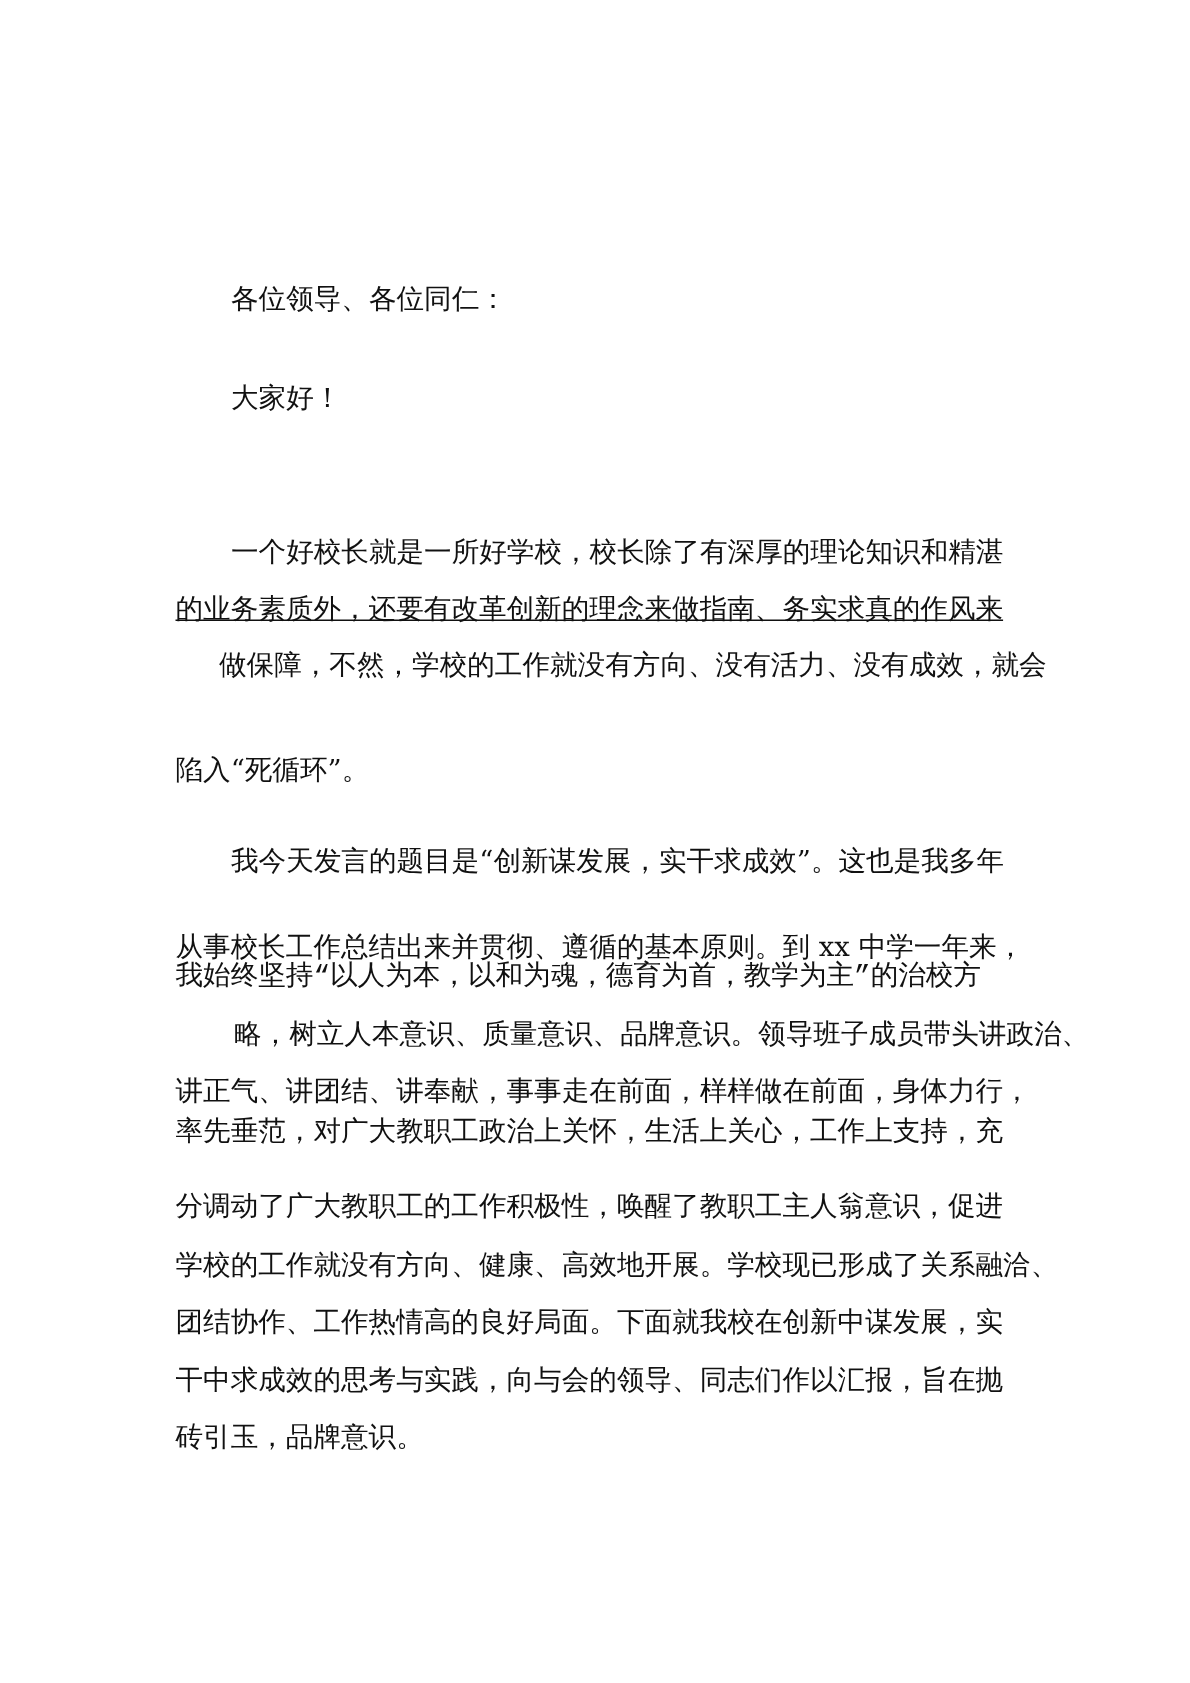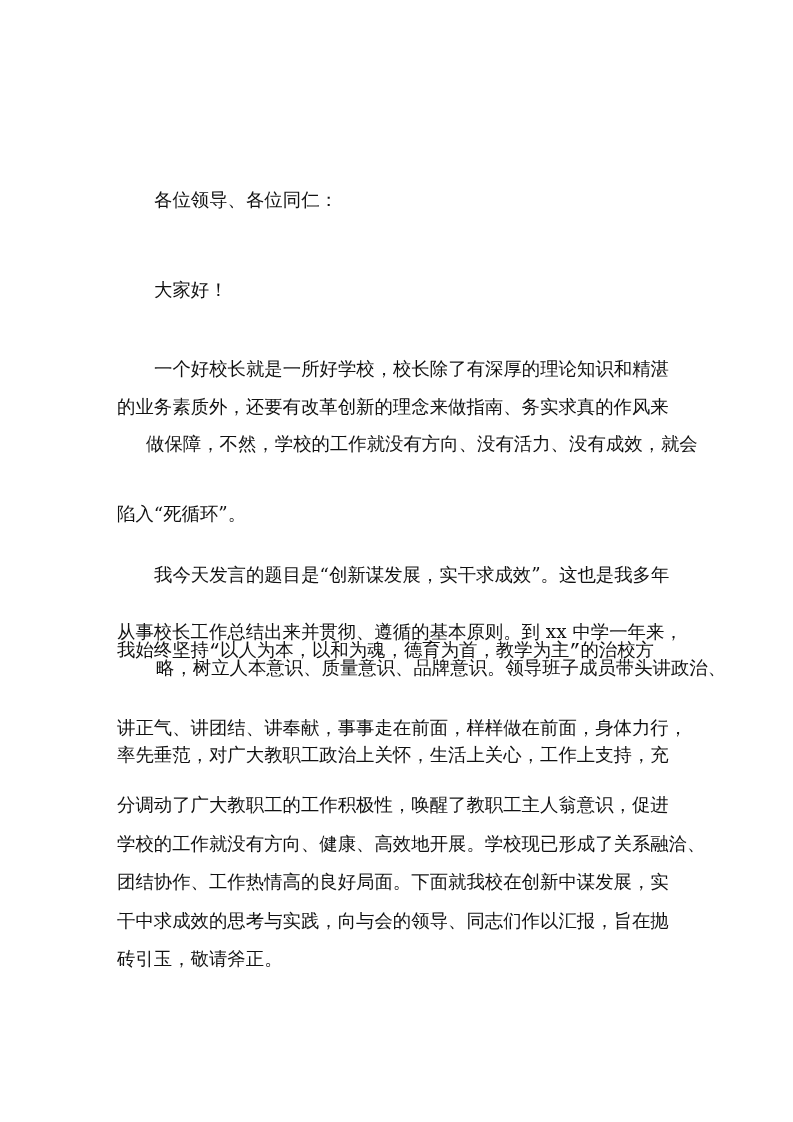--- a/index.html
+++ b/index.html
@@ -33,36 +33,36 @@
     }
     .indent { left: 154px; }
   </style>
 </head>
 <body>
 
 <div class="page">
 
   <div class="line indent" style="top:188px;">各位领导、各位同仁：</div>
 
-  <div class="line indent" style="top:278px;font-family:Liberation Serif, serif;">大家好！</div>
+  <div class="line indent" style="top:253px;font-family:Liberation Serif, serif;">大家好！</div>
 
   <div>
     <div class="line indent" style="top:357px;">一个好校长就是一所好学校，校长除了有深厚的理论知识和精湛</div>
-    <div class="line" style="top:395px;">的业务素质外，还要有改革创新的理念来做指南、务实求真的作风来</div>
+    <div class="line" style="top:395px;text-decoration:underline;">的业务素质外，还要有改革创新的理念来做指南、务实求真的作风来</div>
     <div class="line" style="top:432px;margin-left:29px;">做保障，不然，学校的工作就没有方向、没有活力、没有成效，就会</div>
     <div class="line" style="top:470px;margin-top:32px;">陷入“死循环”。</div>
   </div>
 
   <div>
     <div class="line indent" style="top:563px;">我今天发言的题目是“创新谋发展，实干求成效”。这也是我多年</div>
     <div class="line" style="top:601px;margin-top:19px;">从事校长工作总结出来并贯彻、遵循的基本原则。到 xx 中学一年来，</div>
     <div class="line" style="top:640px;font-family:Liberation Mono, monospace;">我始终坚持“以人为本，以和为魂，德育为首，教学为主”的治校方</div>
-    <div class="line" style="top:656px;padding-left:39px;">略，树立人本意识、质量意识、品牌意识。领导班子成员带头讲政治、</div>
+    <div class="line" style="top:678px;padding-left:39px;">略，树立人本意识、质量意识、品牌意识。领导班子成员带头讲政治、</div>
     <div class="line" style="top:716px;">讲正气、讲团结、讲奉献，事事走在前面，样样做在前面，身体力行，</div>
     <div class="line" style="top:743px;">率先垂范，对广大教职工政治上关怀，生活上关心，工作上支持，充</div>
     <div class="line" style="top:793px;">分调动了广大教职工的工作积极性，唤醒了教职工主人翁意识，促进</div>
     <div class="line" style="top:832px;">学校的工作就没有方向、健康、高效地开展。学校现已形成了关系融洽、</div>
     <div class="line" style="top:870px;">团结协作、工作热情高的良好局面。下面就我校在创新中谋发展，实</div>
     <div class="line" style="top:909px;text-align:center;">干中求成效的思考与实践，向与会的领导、同志们作以汇报，旨在抛</div>
-    <div class="line" style="top:947px;">砖引玉，敬请斧正。</div>
+    <div class="line" style="top:947px;">砖引玉，品牌意识。</div>
   </div>
 
 </div>
 
 </body></html>

